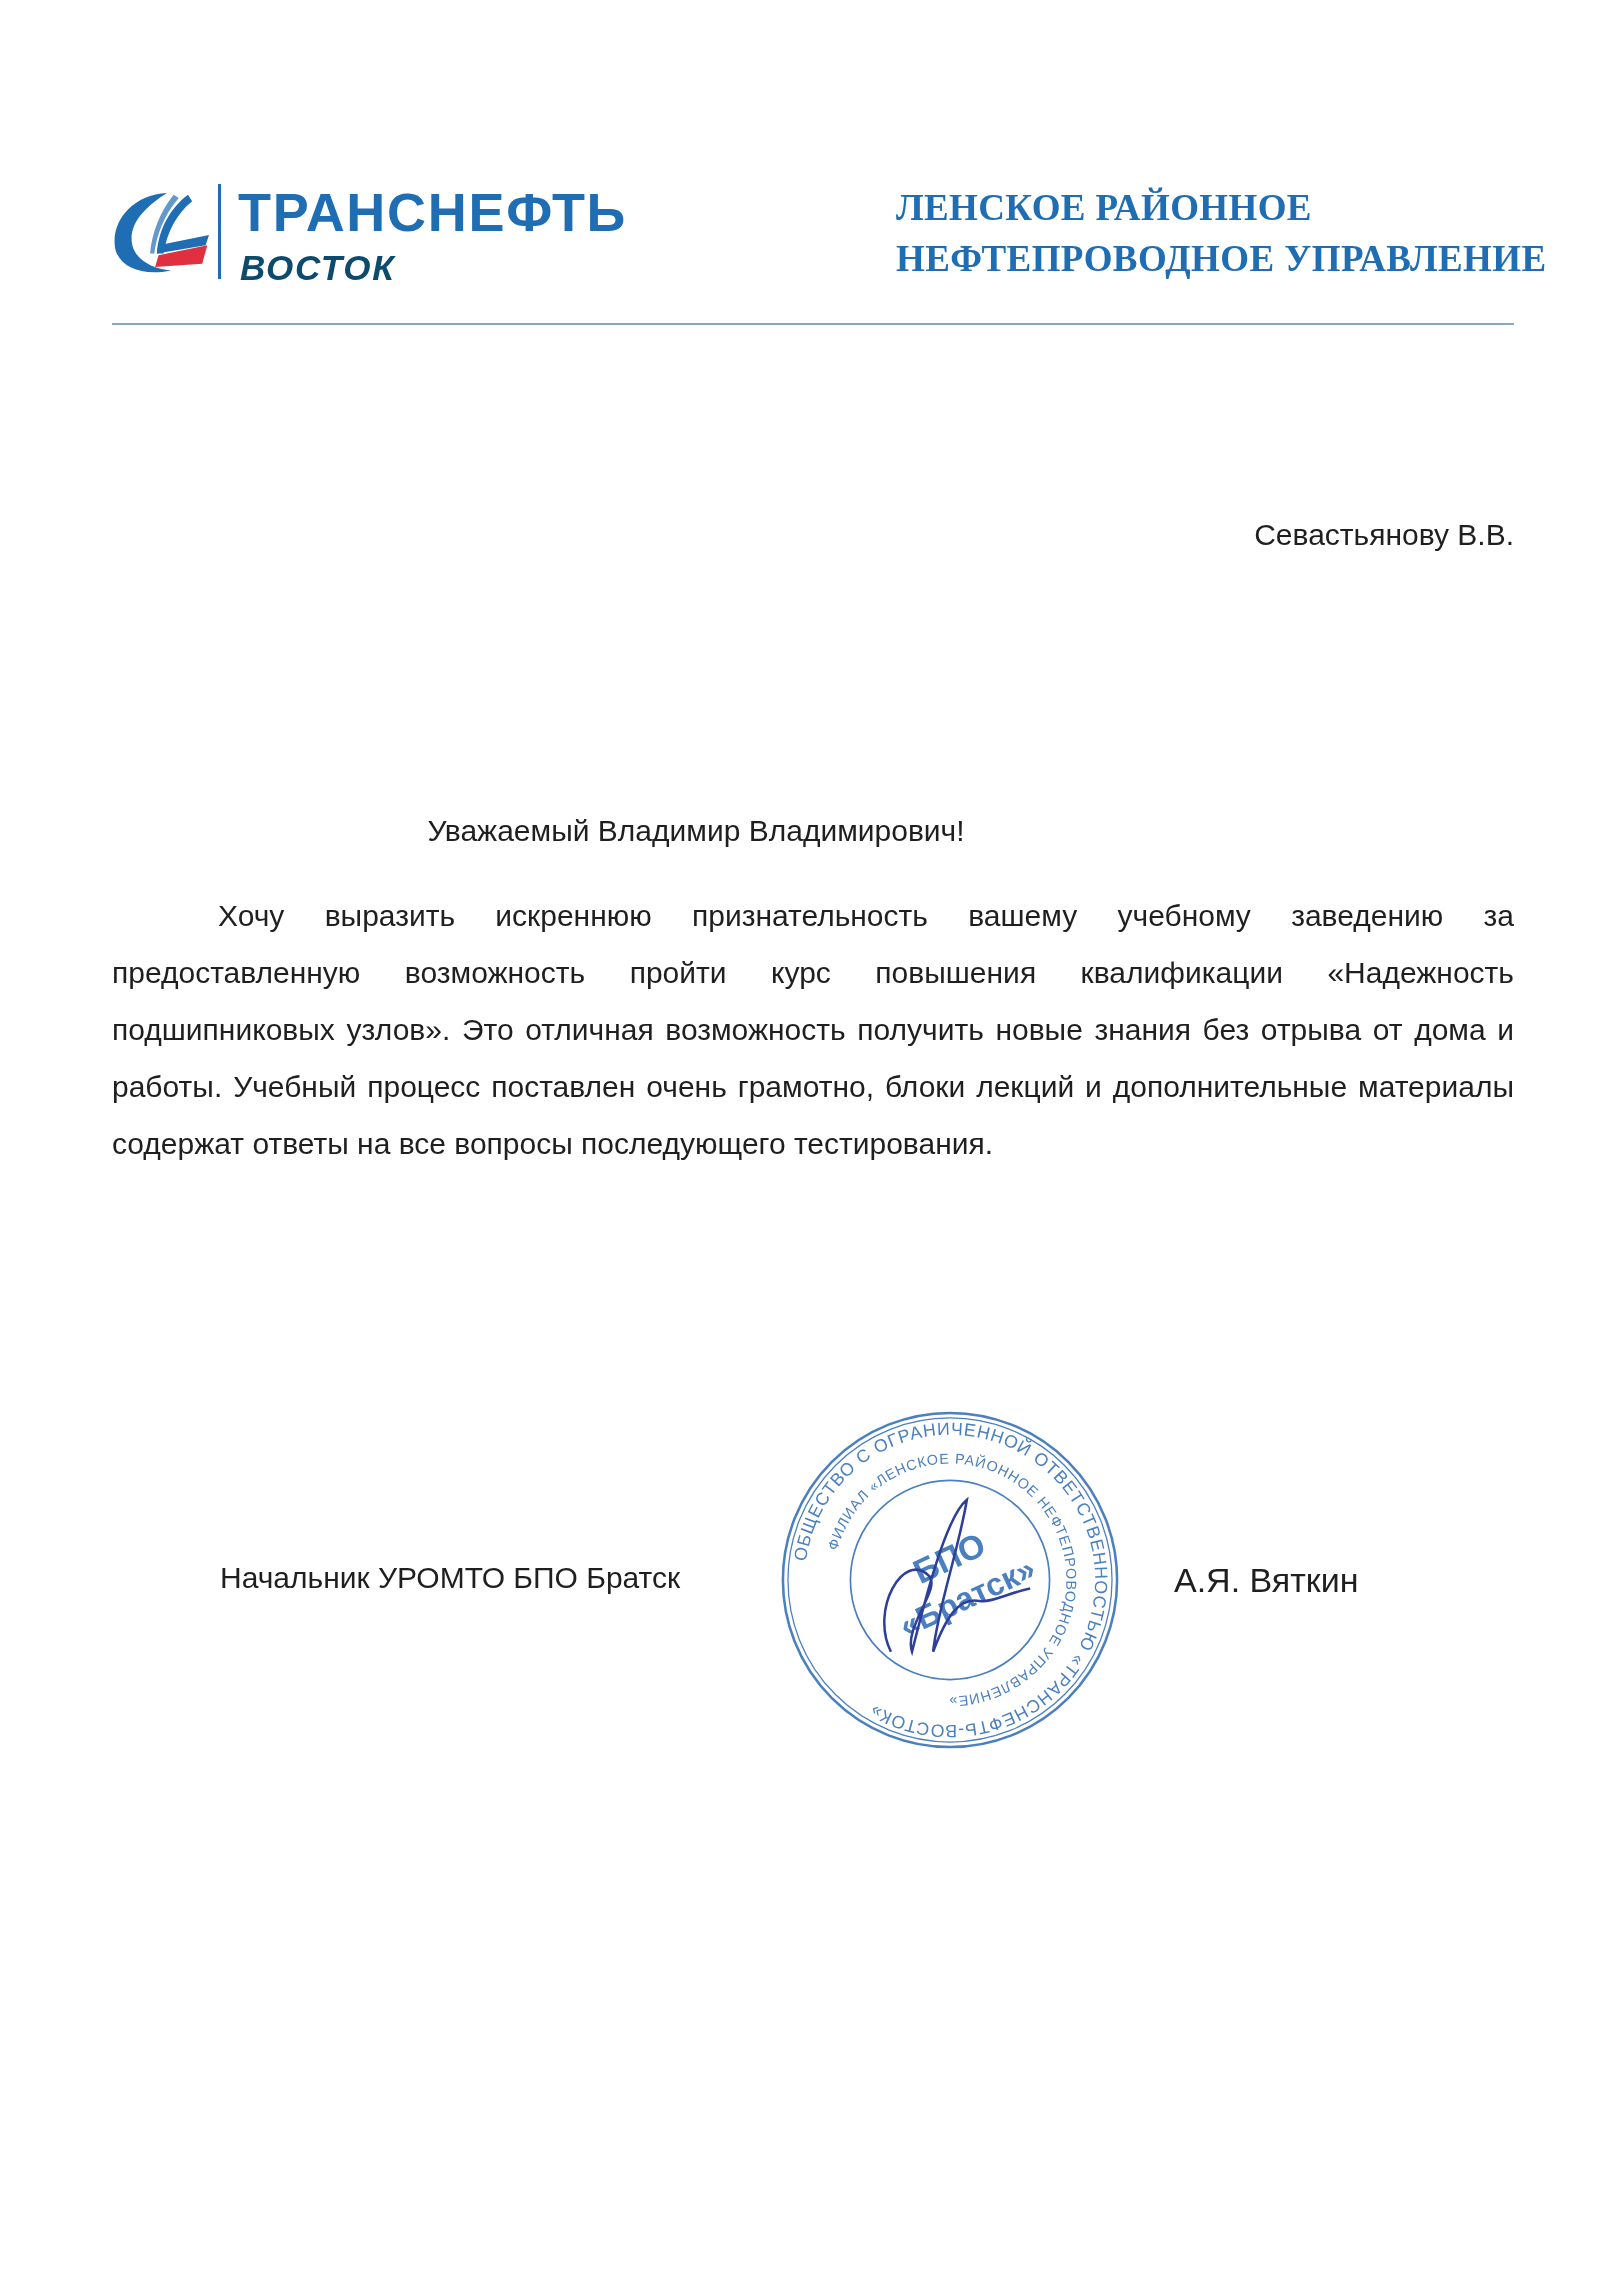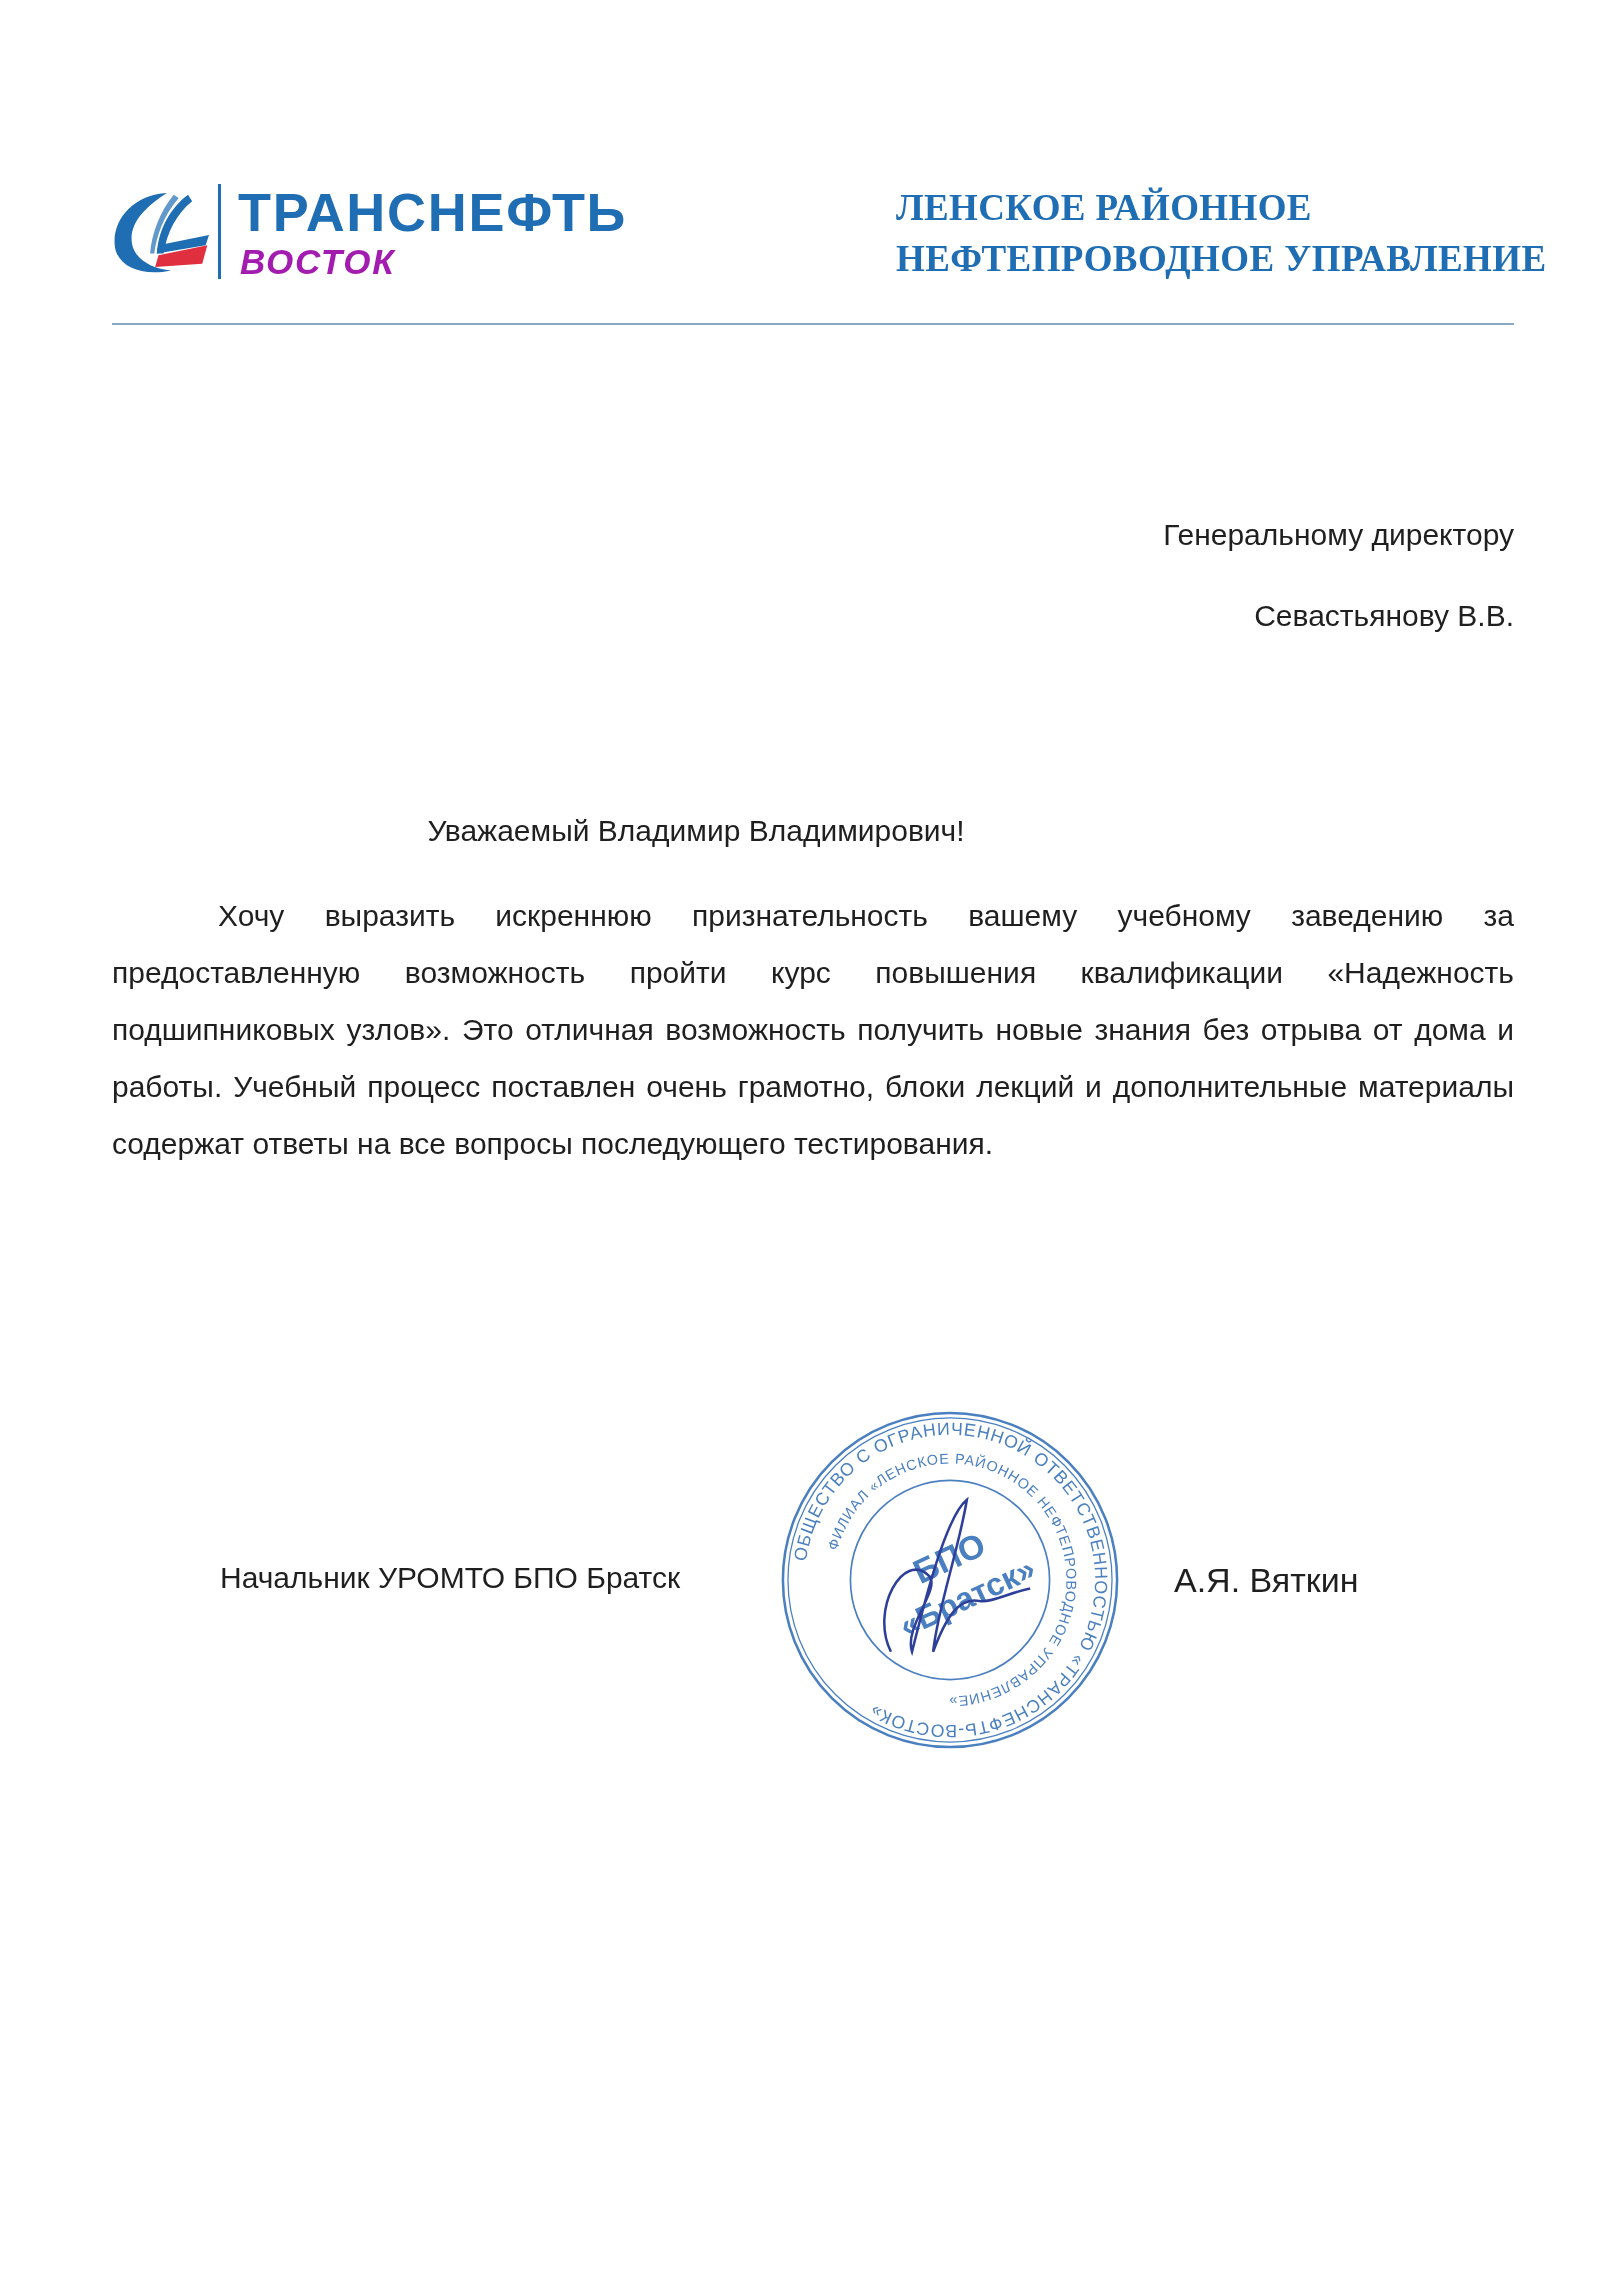--- a/index.html
+++ b/index.html
@@ -5,21 +5,21 @@
   html, body { margin: 0; padding: 0; background: #ffffff; }
   body { width: 1622px; height: 2295px; position: relative; overflow: hidden;
          font-family: "Liberation Sans", sans-serif; color: #1f1f1f; }
   .abs { position: absolute; }
 
   
   .logo-mark { left: 108px; top: 186px; width: 101px; height: 93px; }
   .logo-divider { left: 218px; top: 184px; width: 2.5px; height: 95px; background: #1f6db3; }
   .logo-main { left: 238px; top: 182px; font-size: 54px; font-weight: bold; 
                color: #1f6db3; letter-spacing: 1.7px; line-height: 61px; }
-  .logo-sub { left: 240px; top: 241px; font-size: 35px; font-style: italic; color: #a21caf;
+  .logo-sub { left: 240px; top: 247px; font-size: 35px; font-style: italic; color: #0c4a6e;
               letter-spacing: 1.7px; line-height: 41px; font-weight: bold; }
   .org-name { left: 896px; top: 182px; font-size: 37px; font-weight: bold; color: #1f6db3;
               line-height: 51px; letter-spacing: 0.4px; font-family: Liberation Serif, serif; }
   .header-rule { left: 112px; top: 323px; width: 1402px; height: 1.7px; background: #8aa8c4; }
 
   
   .addressee { right: 108px; top: 494px; text-align: right; font-size: 30px; line-height: 81px; }
 
   
   .greeting { left: 0; width: 1392px; top: 814px; text-align: center; font-size: 30px; }
@@ -48,21 +48,20 @@
 <div class="abs logo-main">ТРАНСНЕФТЬ</div>
 <div class="abs logo-sub">ВОСТОК</div>
 
 <div class="abs org-name">
   <div>ЛЕНСКОЕ РАЙОННОЕ</div>
   <div>НЕФТЕПРОВОДНОЕ УПРАВЛЕНИЕ</div>
 </div>
 <div class="abs header-rule"></div>
 
 <div class="abs addressee">
-  <div>Генеральному директору</div>
   <div>Севастьянову В.В.</div>
 </div>
 
 <div class="abs greeting">Уважаемый Владимир Владимирович!</div>
 <div class="abs body">
   <p>Хочу выразить искреннюю признательность вашему учебному заведению за предоставленную возможность пройти курс повышения квалификации «Надежность подшипниковых узлов». Это отличная возможность получить новые знания без отрыва от дома и работы. Учебный процесс поставлен очень грамотно, блоки лекций и дополнительные материалы содержат ответы на все вопросы последующего тестирования.</p>
 </div>
 
 <div class="abs sig-title">Начальник УРОМТО БПО Братск</div>
 <div class="abs stamp">

